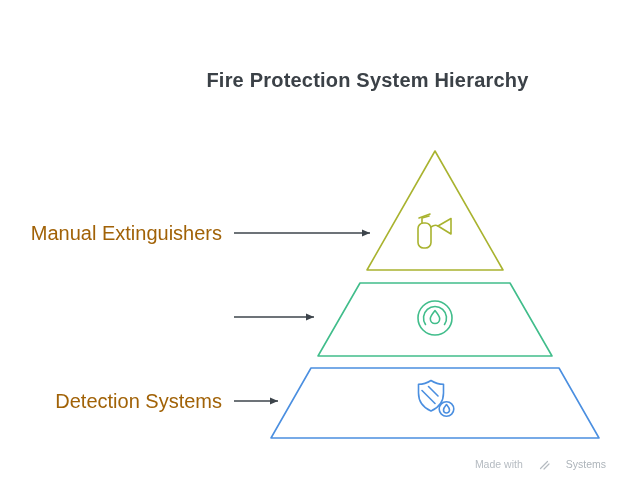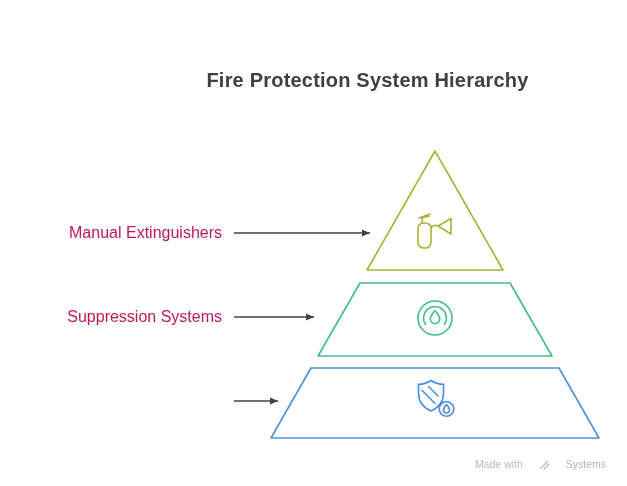--- a/index.html
+++ b/index.html
@@ -26,22 +26,22 @@
   }
   .art {
     position: absolute;
     top: 0;
     left: 0;
   }
   .label {
     position: absolute;
     right: 405px;
     transform: translateY(-50%);
-    font-size: 16px;
-    color: #be185d;
+    font-size: 20px;
+    color: #a16207;
     white-space: nowrap;
   }
   .label-1 { top: 233px; }
   .label-2 { top: 317px; }
   .label-3 { top: 401px; }
   .watermark {
     position: absolute;
     right: 21px;
     bottom: 16px;
     display: flex;
@@ -91,21 +91,21 @@
     <g fill="none" stroke-width="1.6" stroke-linecap="round" stroke-linejoin="round" stroke="#4b8fe0">
       <path d="M431,380.5 c4,2.6 8.2,3.8 12.5,3.8 v8.6 c0,9.4 -5.2,14.8 -12.5,18.1 c-7.3,-3.3 -12.5,-8.7 -12.5,-18.1 v-8.6 c4.3,0 8.5,-1.2 12.5,-3.8 z"></path>
       <path d="M422,390.5 l13,13"></path>
       <path d="M428.5,386.5 l9.5,9.5"></path>
       <circle cx="446.5" cy="409" r="7.3" fill="#ffffff"></circle>
       <path d="M446.5,404.6 c1.8,2.2 3,3.5 3,5.4 a3,3 0 1 1 -6,0 c0,-1.9 1.2,-3.2 3,-5.4 z"></path>
     </g>
   </svg>
 
   <div class="label label-1">Manual Extinguishers</div>
-  <div class="label label-2">Suppression Systems</div>
+  <div class="label label-3">Detection Systems</div>
 
   <div class="watermark">
     <span>Made with</span>
     <svg width="11" height="11" viewBox="0 0 11 11">
       <path d="M1.5,9.5 L8.5,2.5 M5,10 L10,5" stroke="#b5bbc1" stroke-width="1.2" fill="none" stroke-linecap="round"></path>
     </svg>
     <span class="brand">Systems</span>
   </div>
 
 </div>

